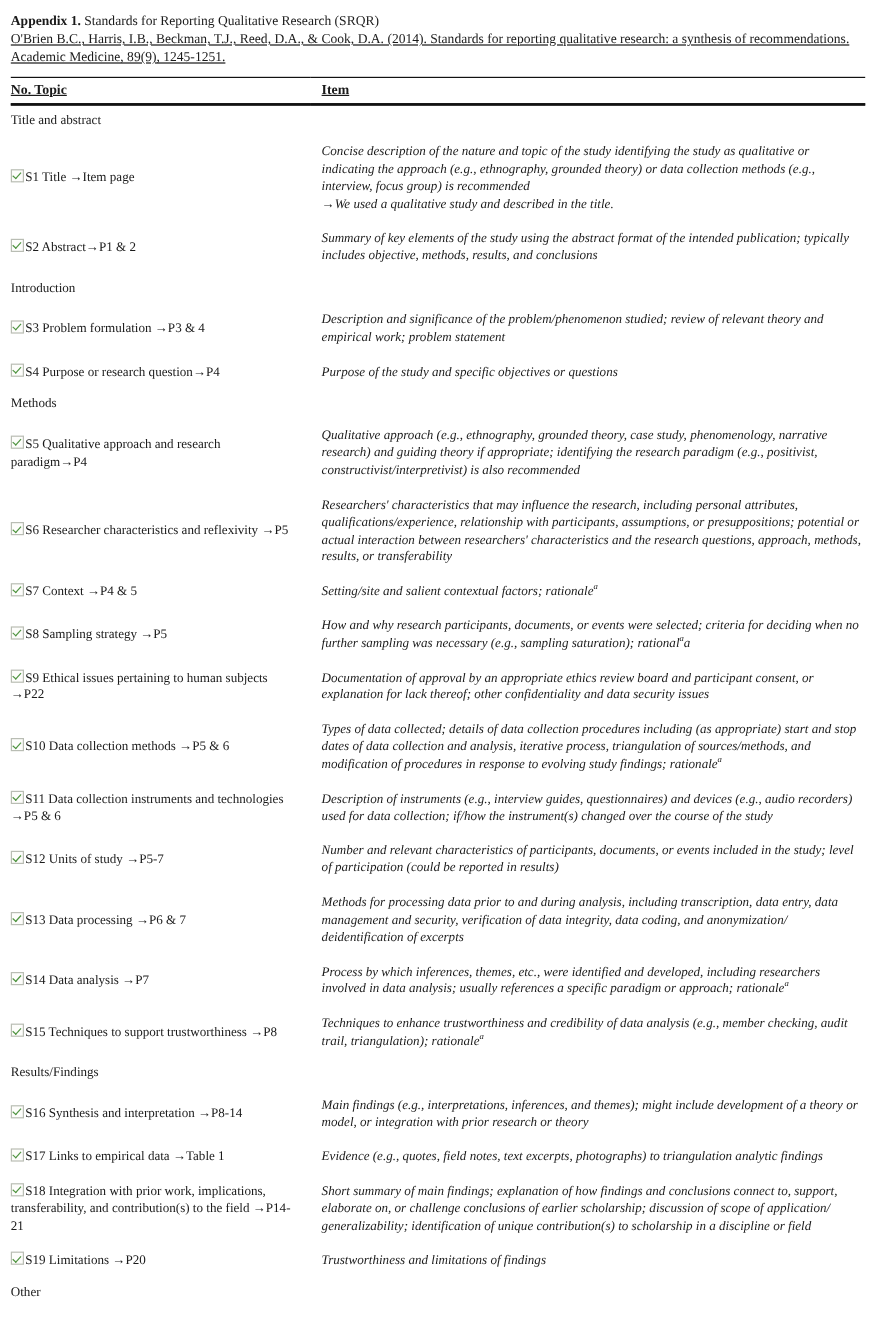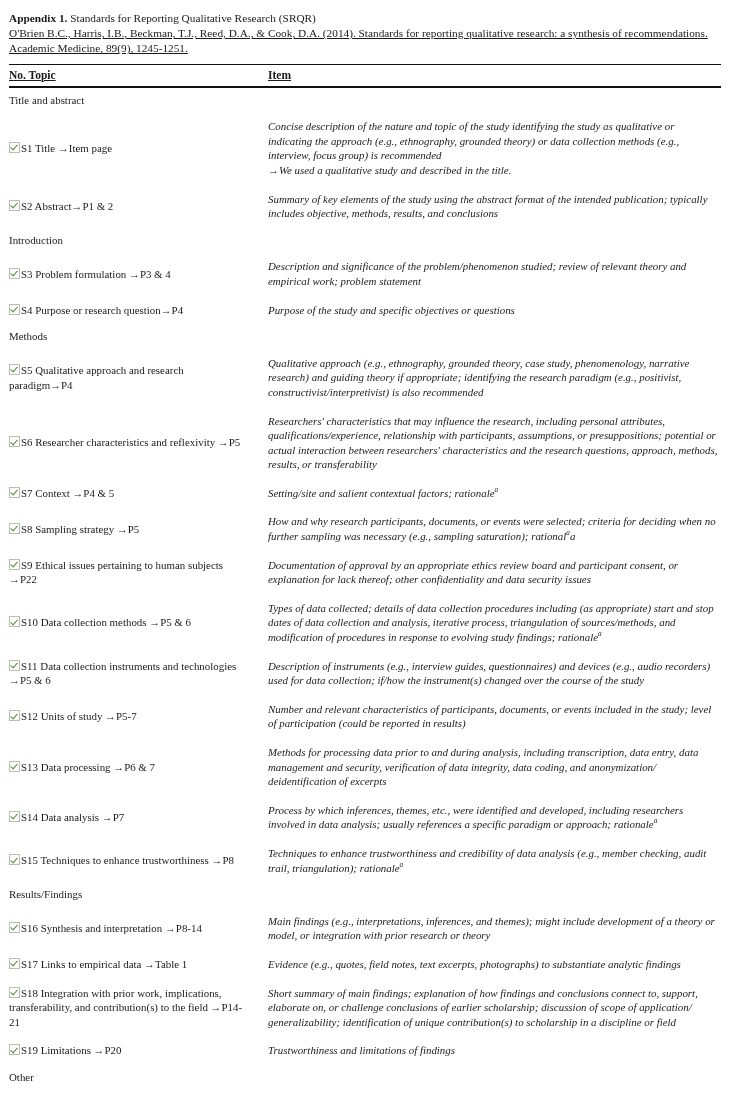--- a/index.html
+++ b/index.html
@@ -186,34 +186,34 @@
         </tr>
         <tr class="item-row">
           <td class="topic"><span class="cb"></span><span class="topic-text">S13 Data processing →P6 &amp; 7</span></td>
           <td class="item"><span>Methods for processing data prior to and during analysis, including transcription, data entry, data management and security, verification of data integrity, data coding, and anonymization/ deidentification of excerpts</span></td>
         </tr>
         <tr class="item-row">
           <td class="topic"><span class="cb"></span><span class="topic-text">S14 Data analysis →P7</span></td>
           <td class="item"><span>Process by which inferences, themes, etc., were identified and developed, including researchers involved in data analysis; usually references a specific paradigm or approach; rationale</span><sup class="fn">a</sup></td>
         </tr>
         <tr class="item-row">
-          <td class="topic"><span class="cb"></span><span class="topic-text">S15 Techniques to enhance trustworthiness →P8</span></td>
+          <td class="topic"><span class="cb"></span><span class="topic-text">S15 Techniques to support trustworthiness →P8</span></td>
           <td class="item"><span>Techniques to enhance trustworthiness and credibility of data analysis (e.g., member checking, audit trail, triangulation); rationale</span><sup class="fn">a</sup></td>
         </tr>
         <tr class="section">
           <td class="topic">Results/Findings</td>
           <td class="item"></td>
         </tr>
         <tr class="item-row">
           <td class="topic"><span class="cb"></span><span class="topic-text">S16 Synthesis and interpretation →P8-14</span></td>
           <td class="item"><span>Main findings (e.g., interpretations, inferences, and themes); might include development of a theory or model, or integration with prior research or theory</span></td>
         </tr>
         <tr class="item-row">
           <td class="topic"><span class="cb"></span><span class="topic-text">S17 Links to empirical data →Table 1</span></td>
-          <td class="item"><span>Evidence (e.g., quotes, field notes, text excerpts, photographs) to substantiate analytic findings</span></td>
+          <td class="item"><span>Evidence (e.g., quotes, field notes, text excerpts, photographs) to triangulation analytic findings</span></td>
         </tr>
         <tr class="item-row">
           <td class="topic"><span class="cb"></span><span class="topic-text">S18 Integration with prior work, implications, transferability, and contribution(s) to the field →P14-21</span></td>
           <td class="item"><span>Short summary of main findings; explanation of how findings and conclusions connect to, support, elaborate on, or challenge conclusions of earlier scholarship; discussion of scope of application/ generalizability; identification of unique contribution(s) to scholarship in a discipline or field</span></td>
         </tr>
         <tr class="item-row">
           <td class="topic"><span class="cb"></span><span class="topic-text">S19 Limitations →P20</span></td>
           <td class="item"><span>Trustworthiness and limitations of findings</span></td>
         </tr>
         <tr class="section">

